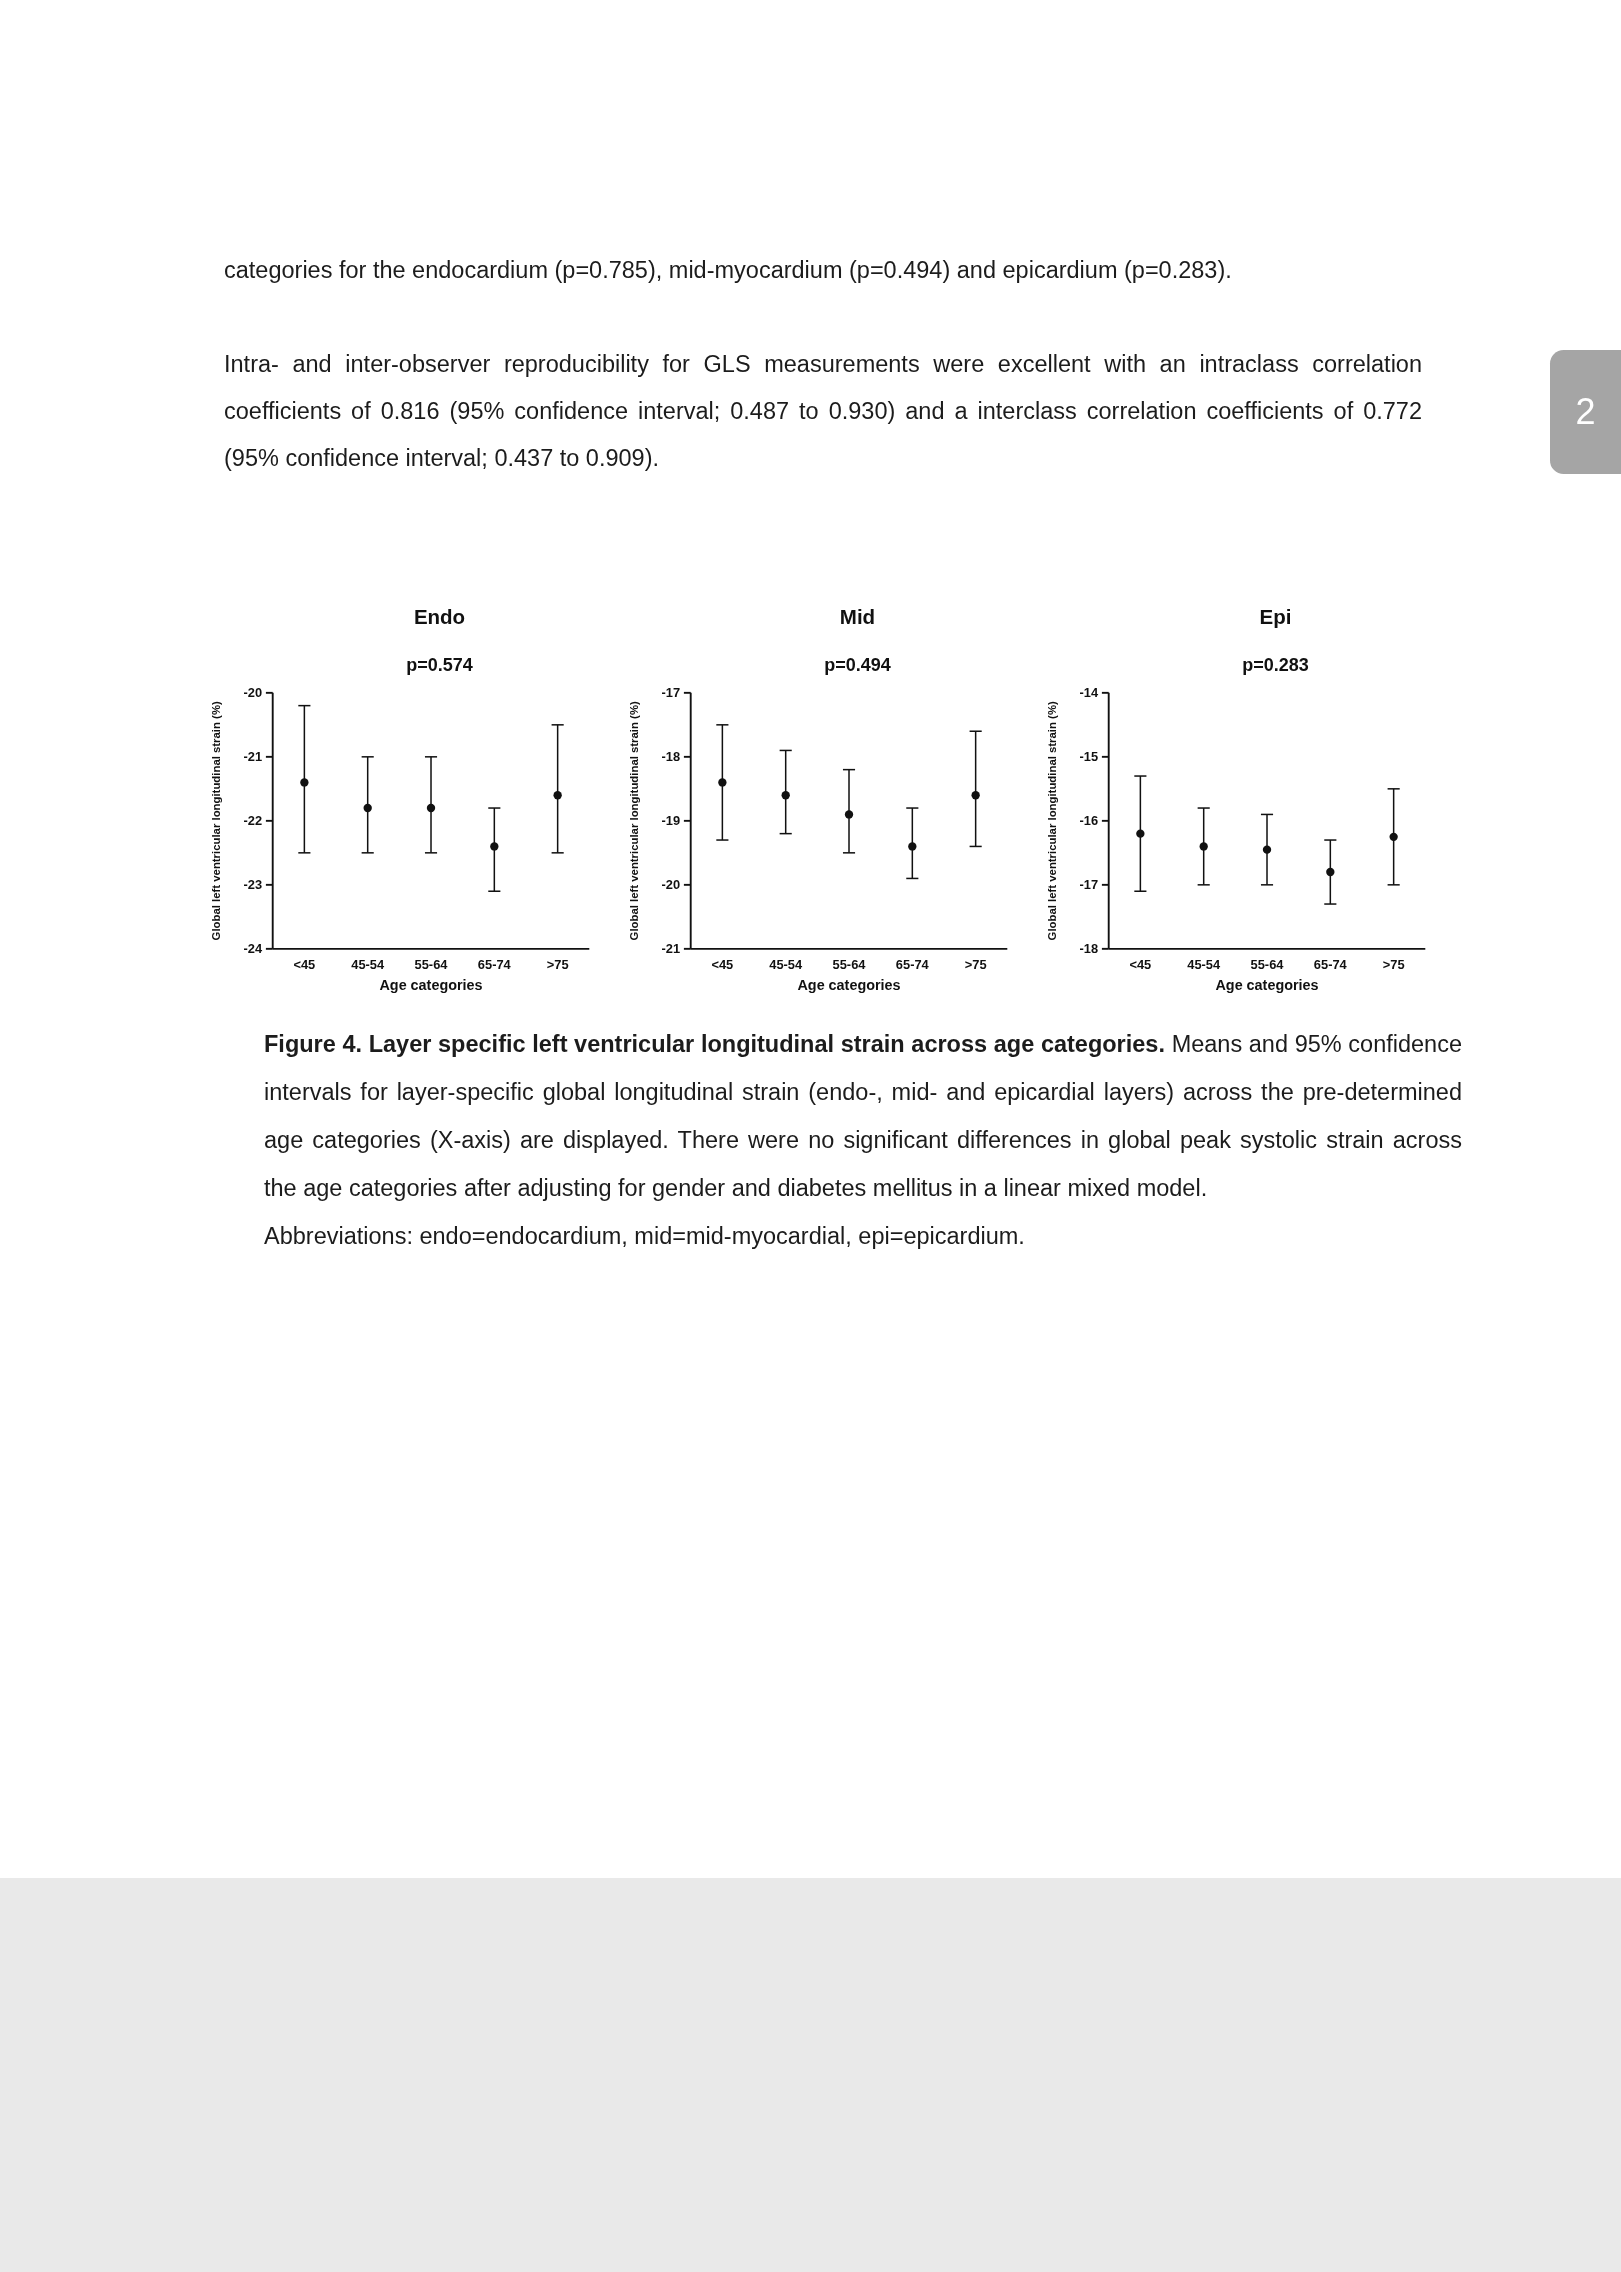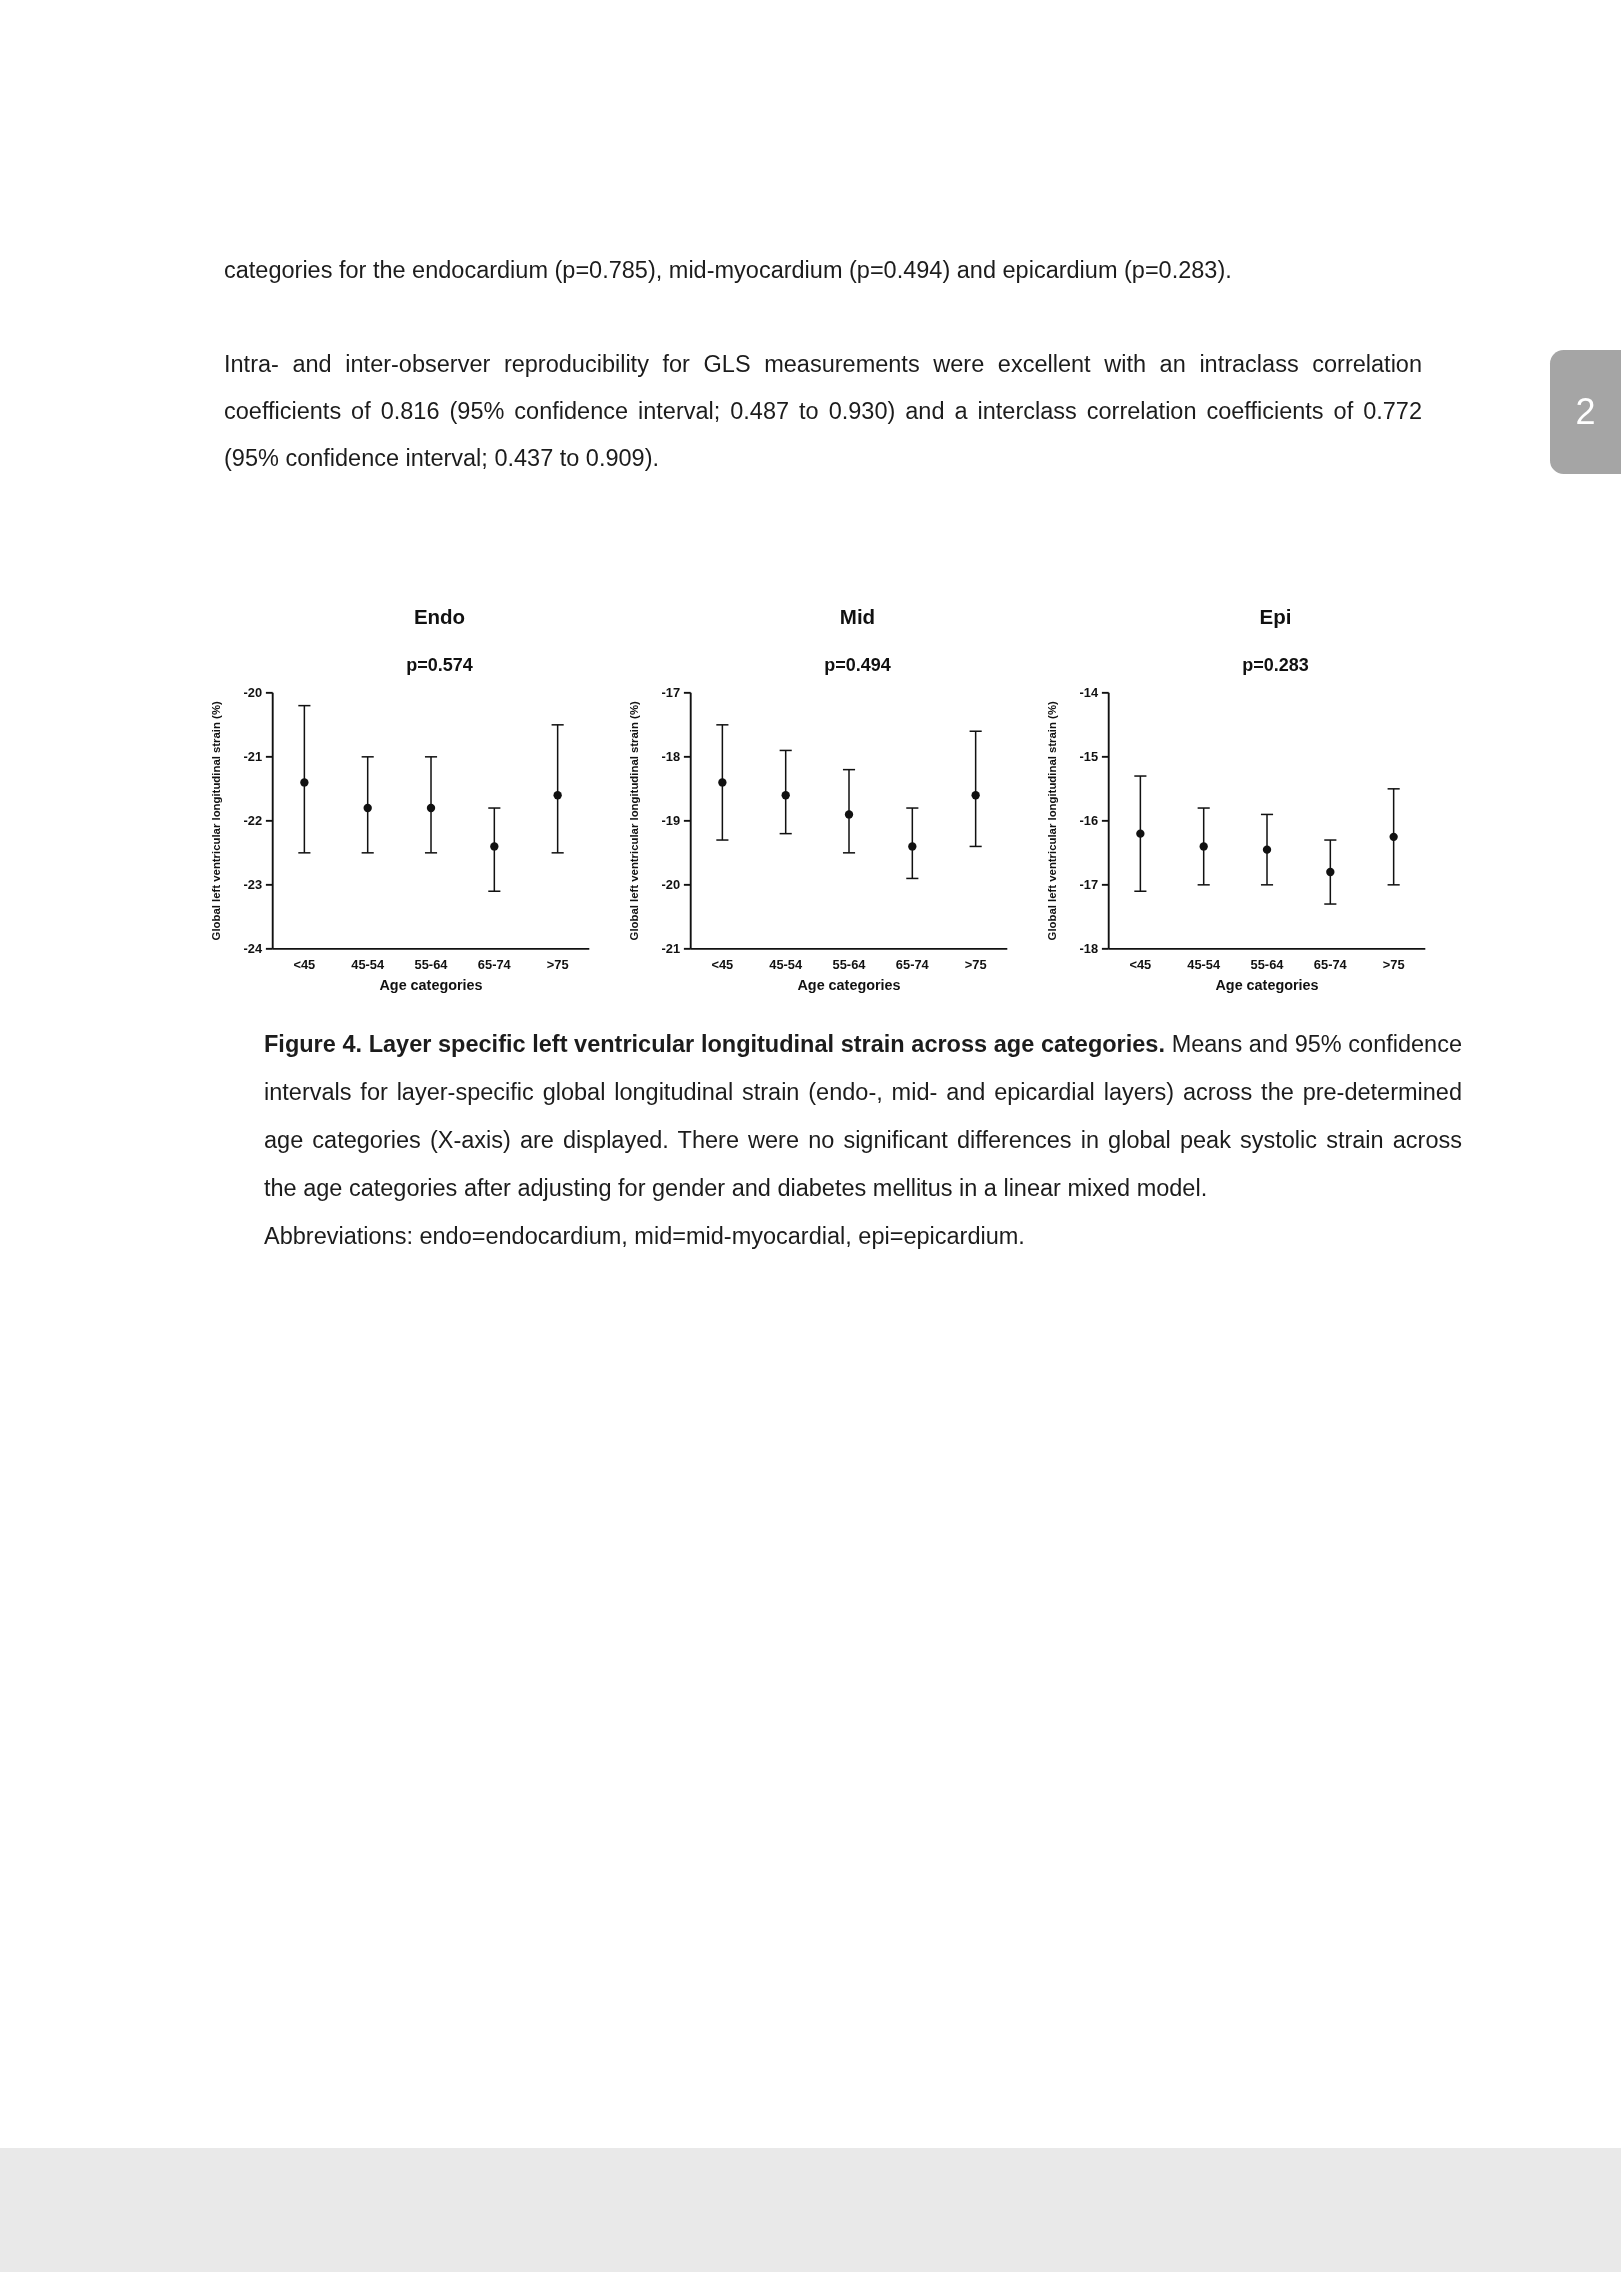--- a/index.html
+++ b/index.html
@@ -1,18 +1,18 @@
 <!DOCTYPE html>
 <html style="font-size:12px"><head>
 <meta charset="utf-8">
 <style>
   * { margin:0; padding:0; box-sizing:border-box; }
   html, body { background:#e9e9e9; }
   .page {
-    position:relative; width:1621px; height:2148px; margin:0 auto;
+    position:relative; width:1621px; height:1878px; margin:0 auto;
     background:#ffffff; overflow:hidden;
     font-family:"Liberation Sans", sans-serif; color:#1c1c1c;
   }
   .content { position:absolute; left:224px; top:247px; width:1198px;
     font-size:23.5px; line-height:47px; text-align:justify; }
   .content p + p { margin-top:47px; }
 
   .chapter-tab {
     position:absolute; top:350px; right:0; width:71px; height:124px;
     background:#a5a5a5; border-radius:13.6px 0 0 13.6px;

